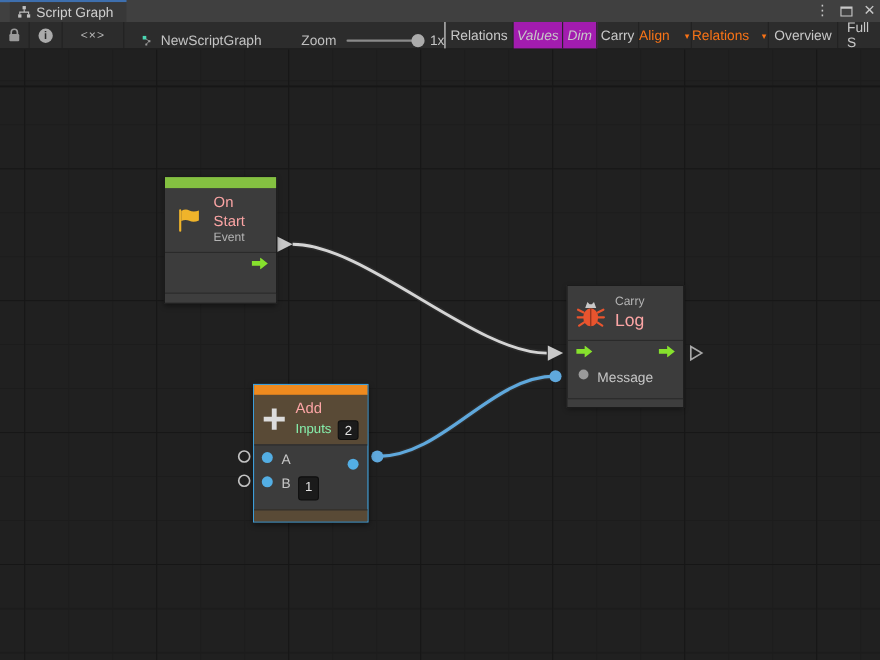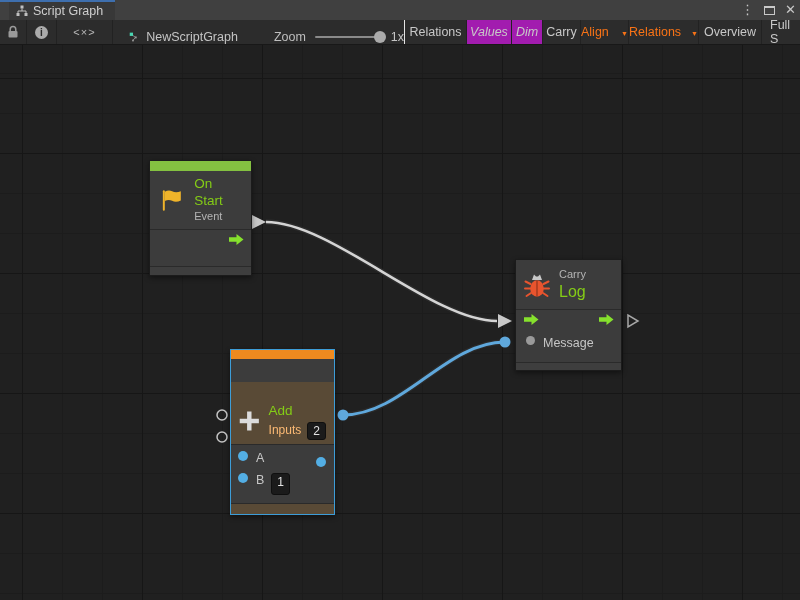--- a/index.html
+++ b/index.html
@@ -44,21 +44,21 @@
     background-position: 22px 0, 0 108px, 22px 0, 0 28px; }
   .wires { position:absolute; left:0; top:0; }
 
   
   .node { position:absolute; background:#3C3C3C; border:1px solid #1b1b1b;
           box-shadow:0 2px 5px rgba(0,0,0,.45); color:#E4E4E4; }
   .node.selected { border:1.5px solid #3D9DD8; }
   .colorbar { height:10px; }
   .ntitle { display:flex; align-items:center; gap:9px; padding:5px 8px 5px 8px; }
   .ntitle .tcol { display:flex; flex-direction:column; line-height:1.25; }
-  .t-big { font-size:13.5px; color:#84cc16; }
+  .t-big { font-size:13.5px; color:#fca5a5; }
   .t-small { font-size:11px; color:#B4B4B4; }
   .nports { border-top:1px solid #2A2A2A; padding:4px 0; }
   .prow { display:flex; height:22px; padding:0 7px; position:relative; font-size:12.5px; color:#C6C6C6; }
   .nfooter { border-top:1px solid #2A2A2A; background:#3E3E3E; }
   .dotblue { width:10px; height:10px; border-radius:50%; background:#53AEE4; flex:0 0 auto; }
   .dotgray { width:9px; height:9px; border-radius:50%; background:#9A9A9A; flex:0 0 auto; }
   .badge { display:inline-block; background:#1b1b1b; border:1px solid #0f0f0f; border-radius:3px;
            padding:0 5px; min-width:8px; text-align:center; color:#E2E2E2; font-size:12px; line-height:16px; }
   .plabel { margin-left:8px; }
   .spacer { flex:1; }
@@ -224,28 +224,28 @@
       <div class="prow">
         <span class="dotgray" style="margin-left:3px;"></span>
         <span class="plabel">Message</span>
       </div>
     </div>
     <div class="nfooter"></div>
   </div>
 
   <div class="node selected" id="node-add">
     <div class="colorbar" style="background:#EE8A1F;"></div>
-    <div class="ntitle" style="padding-top:21px;padding-bottom:4px;margin-top:23px;">
+    <div class="ntitle" style="padding-top:4px;padding-bottom:4px;">
       <svg width="28" height="28" viewBox="0 0 28 28">
         <path d="M11,1 h6 v10 h10 v6 h-10 v10 h-6 v-10 h-10 v-6 h10 z" fill="#DCDCDC"></path>
       </svg>
       <div class="tcol" style="gap:2px;">
         <span class="t-big">Add</span>
         <span style="display:flex;align-items:center;gap:6px;">
-          <span style="font-size:12px;color:#fdba74;">Inputs</span>
+          <span style="font-size:12px;color:#86efac;">Inputs</span>
           <span class="badge">2</span>
         </span>
       </div>
     </div>
     <div class="nports" style="padding:6px 0 8px 0;">
       <div class="prow">
         <span class="dotblue"></span>
         <span class="plabel">A</span>
         <span class="dotblue outdot"></span>
       </div>

